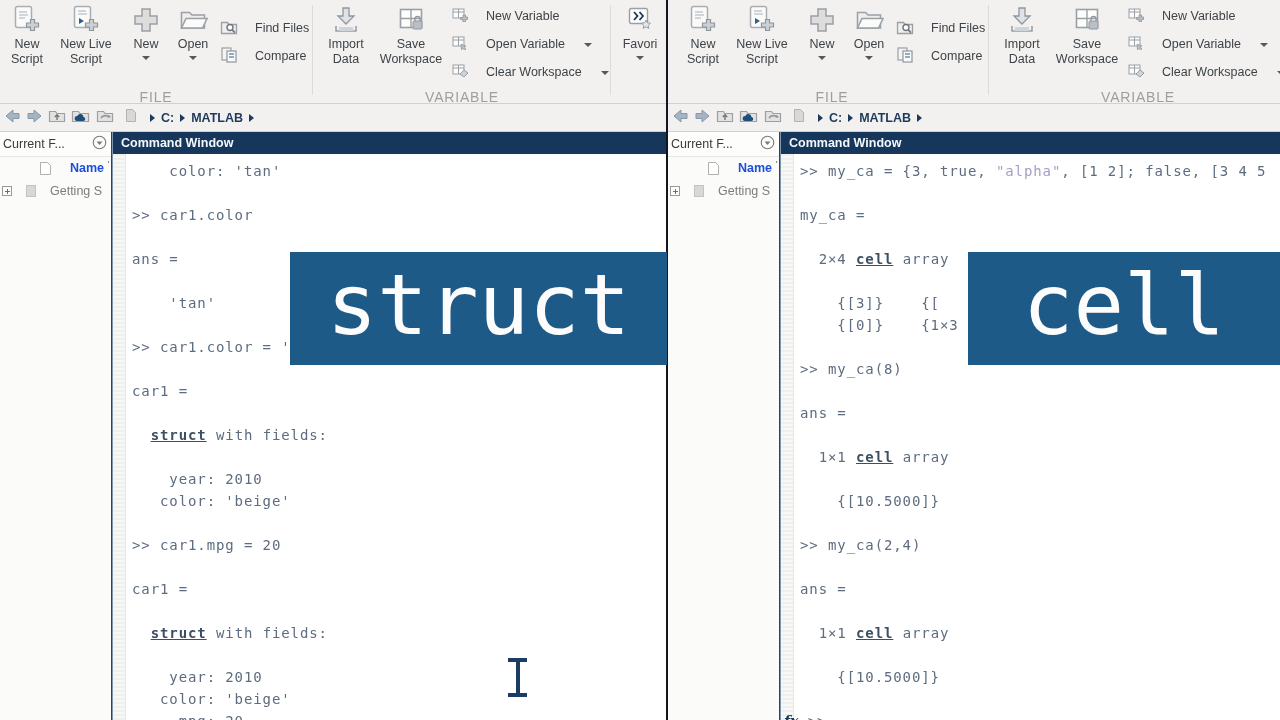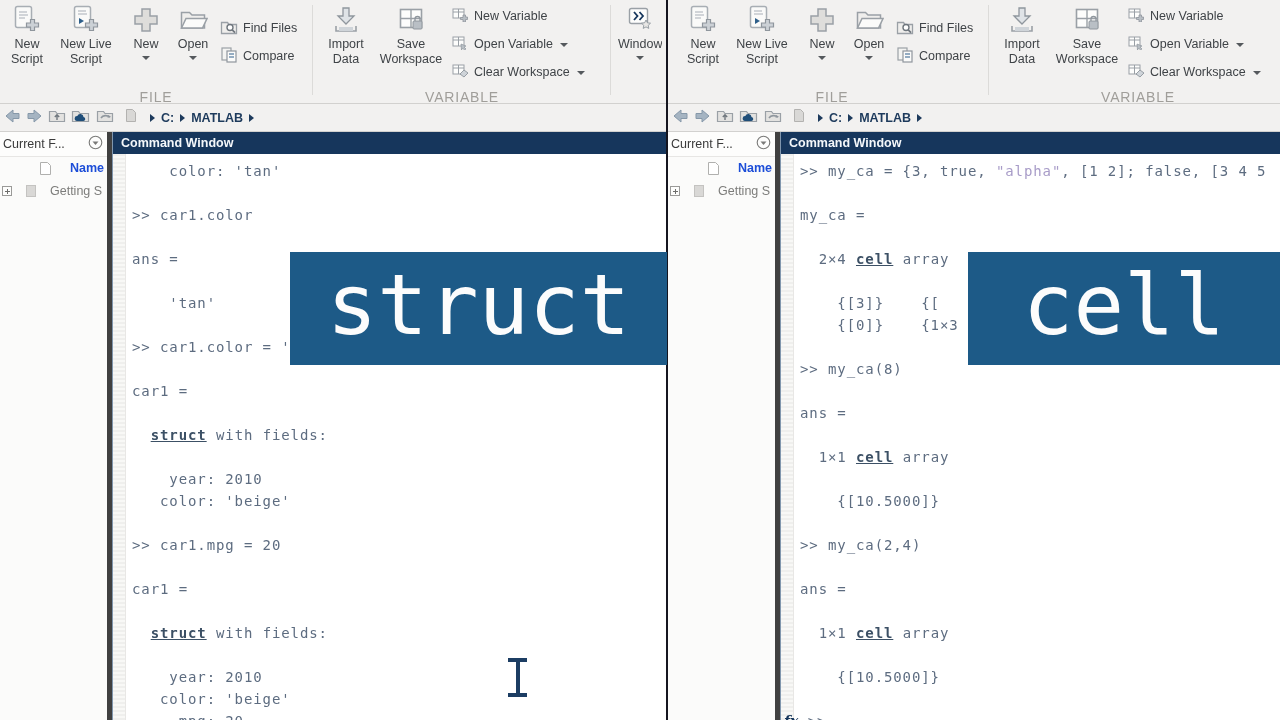--- a/index.html
+++ b/index.html
@@ -9,32 +9,32 @@
   .half { position:absolute; top:0; height:720px; overflow:hidden; background:#f1f0ef; }
   #left-half  { left:0;   width:666px; }
   #right-half { left:668px; width:612px; }
   #window-divider { position:absolute; left:666px; top:0; width:2px; height:720px; background:#15151f; z-index:6; }
 
   
   .ribbon { position:absolute; top:0; left:0; width:666px; height:104px; background:#f2f1f0; border-bottom:1px solid #d2d1cf; }
   .rb-big { position:absolute; top:5px; text-align:center; color:#3f4347; font-size:12.5px; line-height:15px; cursor:default; }
   .rb-big .ic { height:32px; display:flex; align-items:flex-start; justify-content:center; }
   .rb-caret { width:0; height:0; border-left:4px solid transparent; border-right:4px solid transparent; border-top:4px solid #55595d; margin:4px auto 0; }
-  .rb-row { position:absolute; display:flex; align-items:center; gap:5px; font-size:12.5px; color:#3f4347; height:24px; white-space:nowrap; }
+  .rb-row { position:absolute; display:flex; align-items:center; gap:17px; font-size:12.5px; color:#3f4347; height:24px; white-space:nowrap; }
   .rb-row .rb-caret { margin:1px 0 0 2px; }
   .rb-sep { position:absolute; top:5px; height:90px; width:1px; background:#dcdbd9; }
   .rb-group-label { position:absolute; top:89px; font-size:14px; color:#a09e9a; letter-spacing:0.8px; text-align:center; }
 
   
   .addr { position:absolute; top:104px; left:0; width:100%; height:28px; background:#f2f1f0; border-bottom:1px solid #d2d1cf; display:flex; align-items:center; gap:5px; padding-left:4px; }
   .addr .crumbs { display:flex; align-items:center; gap:6px; margin-left:8px; color:#1d3a5c; font-size:12.5px; font-weight:bold; }
   .tri-r { width:0; height:0; border-top:4px solid transparent; border-bottom:4px solid transparent; border-left:5px solid #1d3a5c; }
 
   
-  .sidebar { position:absolute; top:132px; left:0; width:112px; height:588px; background:#fbfbfa; border-right:5px solid #404040; }
+  .sidebar { position:absolute; top:132px; left:0; width:112px; height:588px; background:#fbfbfa; border-right:1px solid #404040; }
   .sb-header { height:25px; display:flex; align-items:center; justify-content:space-between; padding:0 4px 0 3px; font-size:12.5px; color:#3a3a3a; background:#fdfdfc; border-bottom:1px solid #e7e6e4; }
   .sb-name-row { display:flex; align-items:flex-start; padding:4px 2px 3px 8px; font-size:12.5px; font-weight:bold; color:#1d4ed8;margin-left:31px; }
   .sb-name-row .pg { margin-right:18px; }
   .sort-dash { width:6px; height:2px; background:#8a8a88; margin-left:4px; }
   .sb-item { display:flex; align-items:center; gap:14px; padding:2px 2px 2px 2px; font-size:12.5px; color:#7c7c7a; }
   .expander { width:10px; height:10px; border:1px solid #9a9a98; background:#fdfdfc; position:relative; flex:none; }
   .expander::before, .expander::after { content:""; position:absolute; background:#6e6e6c; }
   .expander::before { left:1.5px; top:3.5px; width:5px; height:1px; }
   .expander::after  { left:3.5px; top:1.5px; width:1px; height:5px; }
   .ghost-doc { width:10px; height:12px; background:#d9d8d6; border:1px solid #c4c3c1; flex:none; }
@@ -201,21 +201,21 @@
     <div class="rb-sep" style="left:610px;"></div>
 
     <div class="rb-big" style="left:618px; width:44px; overflow:hidden;">
       <div class="ic">
         <svg width="26" height="26" viewBox="0 0 26 26">
             <rect x="2.5" y="3.5" width="18" height="15" rx="2" fill="#fdfdfc" stroke="#9aa0a6" stroke-width="1.4"></rect>
             <path d="M7 7l3.5 4L7 15M12.5 7l3.5 4-3.5 4" fill="none" stroke="#16365c" stroke-width="1.8"></path>
             <path d="M19 15l1.4 2.8 3.1.4-2.3 2.2.6 3-2.8-1.5-2.8 1.5.6-3-2.3-2.2 3.1-.4z" fill="#e8e7e5" stroke="#8f969d" stroke-width="0.9"></path>
           </svg>
       </div>
-      <div>Window</div>
+      <div>Favori</div>
       <div class="rb-caret"></div>
     </div>
   </div>
 
   <div class="addr">
     <span><svg width="17" height="16" viewBox="0 0 17 16">
           <path d="M9 2L2 8l7 6v-3.5h6v-5H9z" fill="#a5b4c2" stroke="#8698a9" stroke-width="1"></path>
         </svg></span>
     <span><svg width="17" height="16" viewBox="0 0 17 16">
           <path d="M8 2l7 6-7 6v-3.5H2v-5h6z" fill="#a5b4c2" stroke="#8698a9" stroke-width="1"></path>

